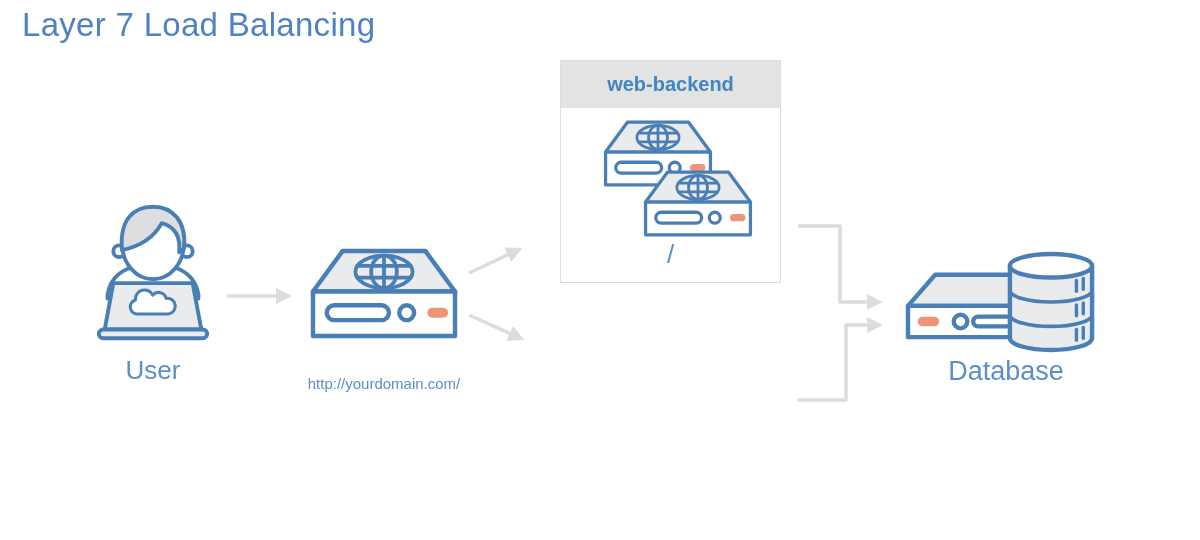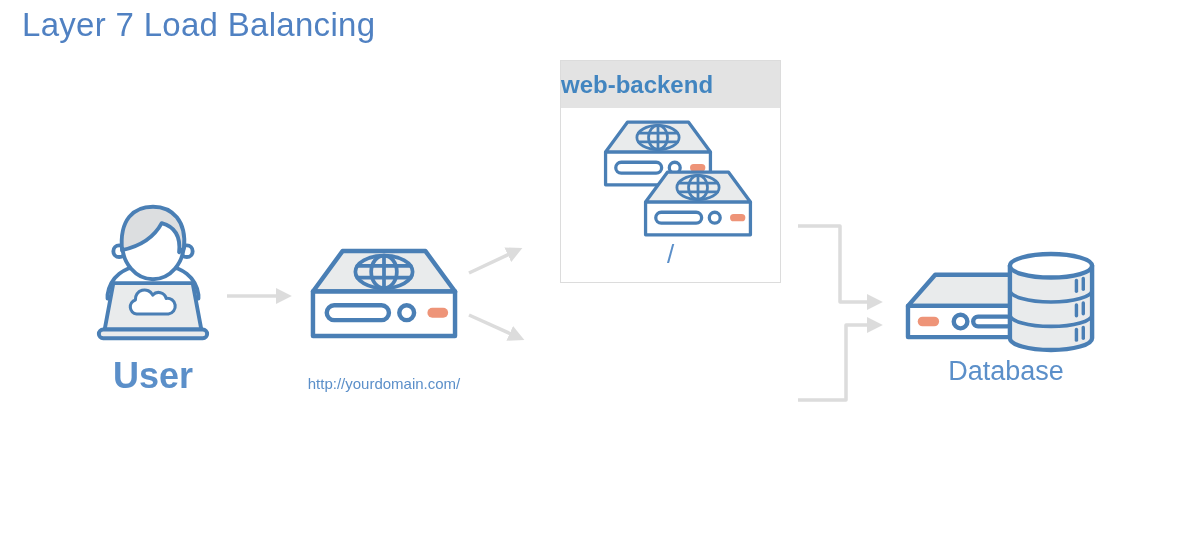--- a/index.html
+++ b/index.html
@@ -18,32 +18,32 @@
   .canvas{position:relative;width:1200px;height:448px;background:#fff;overflow:hidden;
           font-family:"Liberation Sans", sans-serif;}
   .connectors{position:absolute;left:0;top:0;z-index:0;}
   .conn{stroke:var(--connector);stroke-width:3.5;fill:none;stroke-linejoin:round;stroke-linecap:butt;}
   .arrfill{fill:var(--connector);}
 
   .title{position:absolute;left:22px;top:6px;margin:0;font-size:33px;font-weight:500;
          color:var(--title-blue);letter-spacing:.3px;z-index:2;}
 
   .node{position:absolute;text-align:center;z-index:1;}
-  .node-label{font-size:36px;color:var(--label-blue);margin-top:6px;font-weight:bold;}
+  .node-label{font-size:26px;color:var(--label-blue);margin-top:6px;}
   .user-node{left:86px;top:198px;width:134px;}
   .lb-node{left:299px;top:248px;width:170px;}
   .lb-node .node-label{margin-top:16px;}
   .node-url{font-size:15px;color:var(--label-blue);margin-top:32px;}
 
   .backend-box{position:absolute;left:560px;width:221px;background:#fff;
                border:1px solid var(--box-border);z-index:1;box-sizing:border-box;}
   .web{top:60px;height:223px;}
   .blog{top:305px;height:226px;}
-  .backend-header{height:47px;line-height:47px;text-align:left;background:var(--header-bg);
-                  color:var(--header-text);font-size:24px;font-weight:bold;}
+  .backend-header{height:47px;line-height:47px;text-align:center;background:var(--header-bg);
+                  color:var(--header-text);font-size:20px;font-weight:bold;}
   .backend-body{position:relative;height:calc(100% - 47px);}
   .srv{position:absolute;width:110px;height:67px;}
   .s1{left:42px;top:12px;}
   .s2{left:82px;top:62px;}
   .route{position:absolute;bottom:12px;width:100%;text-align:center;font-size:26px;color:var(--label-blue);}
 
   .db-node{left:903px;top:246px;width:206px;height:150px;}
   .db-server{position:absolute;left:2px;top:20px;width:115px;height:74px;}
   .db-cyl{position:absolute;left:103px;top:4px;width:90px;height:104px;}
   .db-label{position:absolute;top:110px;width:100%;font-size:27px;color:var(--label-blue);}

